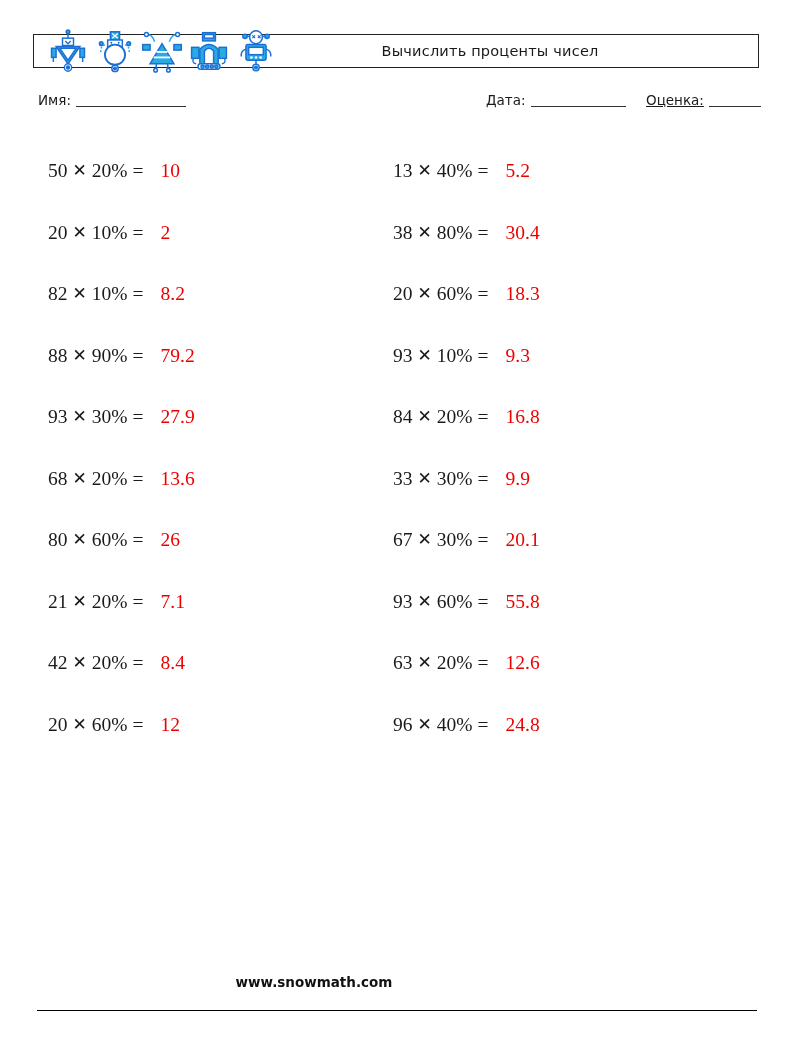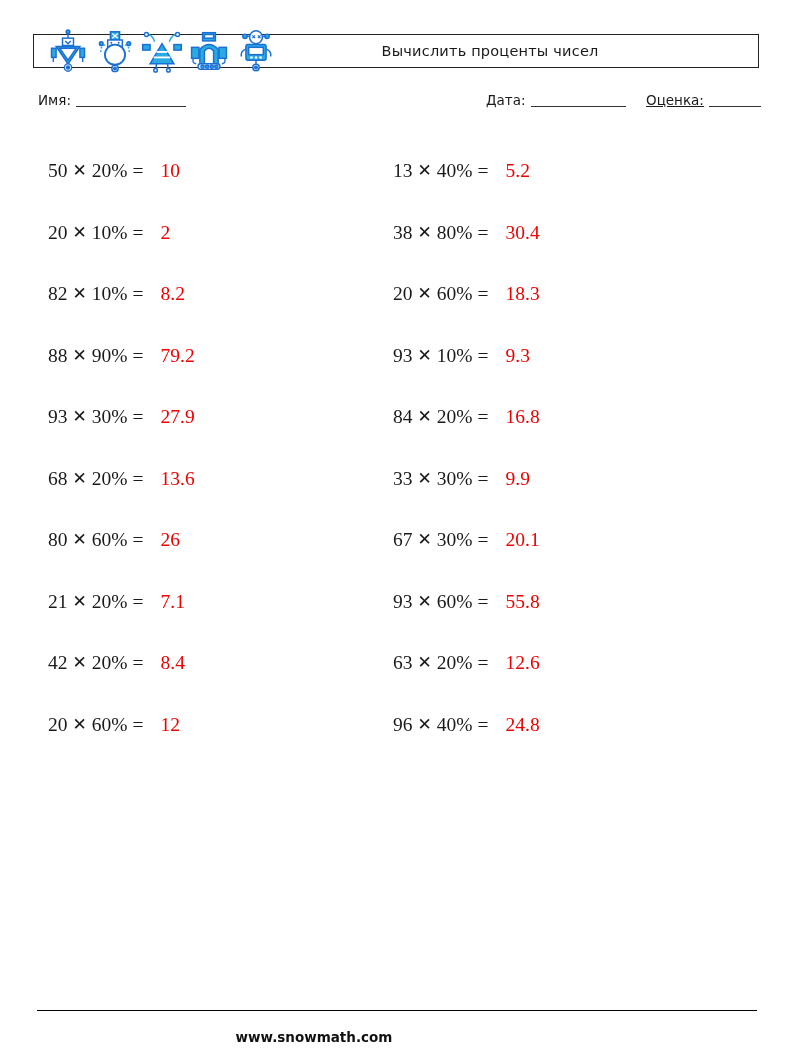--- a/index.html
+++ b/index.html
@@ -117,21 +117,21 @@
     position: absolute;
     left: 37px;
     top: 1010px;
     width: 720px;
     height: 0;
     border-top: 1.6px solid #000000;
   }
   .footer-text {
     position: absolute;
     left: 0;
-    top: 1029px;
+    top: 974px;
     width: 628px;
     text-align: center;
     font-size: 13.5px;
     font-weight: bold;
     color: #111111;
     font-family: "DejaVu Sans", sans-serif;
   }
 </style>
 </head>
 <body>

